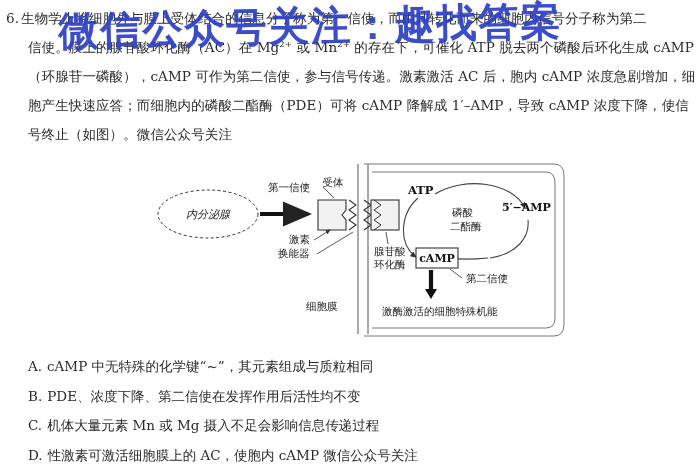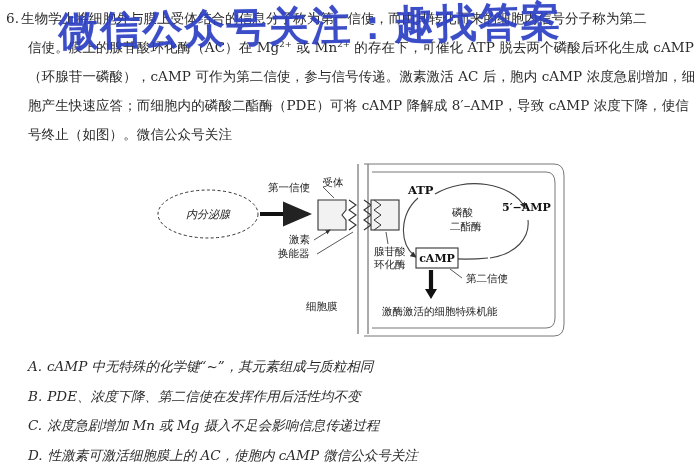--- a/index.html
+++ b/index.html
@@ -56,21 +56,20 @@
     left: 28px;
     top: 352px;
     width: 660px;
   }
   .option {
     display: block;
     font-size: 13.5px;
     line-height: 29.5px;
     white-space: nowrap;
     color: #2a2a2a;
-    font-style: italic;
   }
   .option .opt-letter { padding-right: 5px; }
 
   
   .watermark {
     position: absolute;
     left: 58px;
     top: 4px;
     font-family: "DejaVu Sans", "Liberation Sans", sans-serif;
     font-size: 40px;
@@ -87,21 +86,21 @@
 </style>
 </head>
 <body>
 
 <div id="page">
 
   <div class="stem">
     <span class="stem-line"><span class="qnum">6.</span><span>生物学上将细胞外与膜上受体结合的信息分子称为第一信使，而由其转化而来的细胞内信号分子称为第二</span></span>
     <span class="stem-line indent">信使。膜上的腺苷酸环化酶（AC）在 Mg²⁺ 或 Mn²⁺ 的存在下，可催化 ATP 脱去两个磷酸后环化生成 cAMP</span>
     <span class="stem-line indent">（环腺苷一磷酸），cAMP 可作为第二信使，参与信号传递。激素激活 AC 后，胞内 cAMP 浓度急剧增加，细</span>
-    <span class="stem-line indent">胞产生快速应答；而细胞内的磷酸二酯酶（PDE）可将 cAMP 降解成 8′–AMP，导致 cAMP 浓度下降，使信</span>
+    <span class="stem-line indent">胞产生快速应答；而细胞内的磷酸二酯酶（PDE）可将 cAMP 降解成 1′–AMP，导致 cAMP 浓度下降，使信</span>
     <span class="stem-line indent">号终止（如图）。微信公众号关注</span>
   </div>
 
   <div class="diagram">
     <svg width="420" height="186" viewBox="0 0 420 186" xmlns="http://www.w3.org/2000/svg">
       <defs>
         <marker id="ah" markerWidth="7" markerHeight="7" refX="6" refY="3" orient="auto">
           <path d="M0,0 L7,3 L0,6 z" fill="#222"></path>
         </marker>
         <marker id="ahThin" markerWidth="6" markerHeight="6" refX="5" refY="2.6" orient="auto">
@@ -186,19 +185,19 @@
         <path d="M275,131 L287,131 L281,141 z" fill="#111"></path>
       </g>
 
       <text x="232" y="157" font-family="'DejaVu Serif','Liberation Serif',serif" font-size="10.5" fill="#1b1b1b">激酶激活的细胞特殊机能</text>
     </svg>
   </div>
 
   <div class="options">
     <span class="option"><span class="opt-letter">A.</span><span>cAMP 中无特殊的化学键“~”，其元素组成与质粒相同</span></span>
     <span class="option"><span class="opt-letter">B.</span><span>PDE、浓度下降、第二信使在发挥作用后活性均不变</span></span>
-    <span class="option"><span class="opt-letter">C.</span><span>浓度急剧增加 Mn 或 Mg 摄入不足会影响信息传递过程</span></span>
+    <span class="option"><span class="opt-letter">C.</span><span>机体大量元素 Mn 或 Mg 摄入不足会影响信息传递过程</span></span>
     <span class="option"><span class="opt-letter">D.</span><span>性激素可激活细胞膜上的 AC，使胞内 cAMP 微信公众号关注</span></span>
   </div>
 
   <div class="watermark">微信公众号关注：趣找答案</div>
 
 </div>
 
 </body></html>

